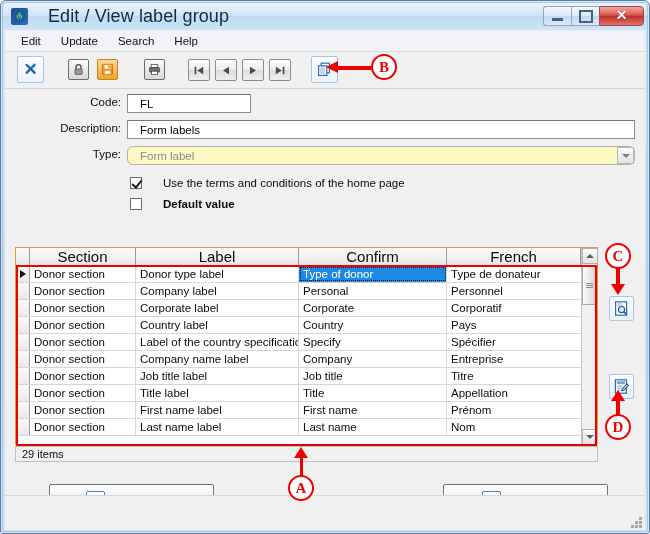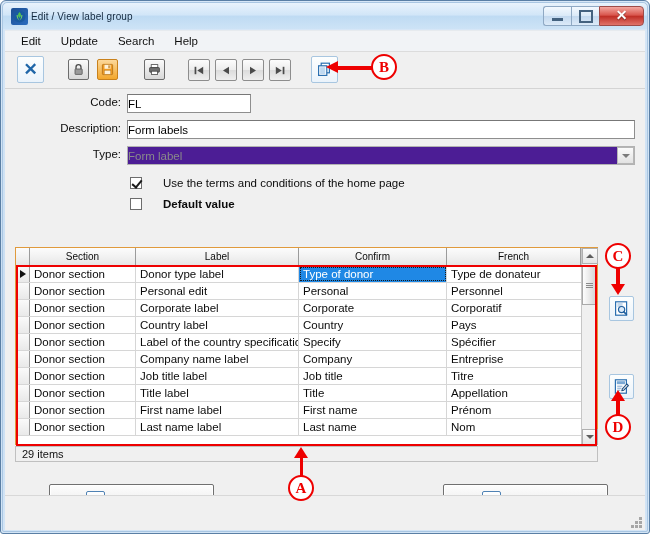--- a/index.html
+++ b/index.html
@@ -59,22 +59,22 @@
     width: 17px; height: 17px;
     margin-left: 8px;
     flex: 0 0 auto;
     background: linear-gradient(135deg,#1d4f93,#2a6cbf);
     border-radius: 2px;
     position: relative;
     display: flex; align-items: center; justify-content: center;
   }
   .title-icon svg { display:block; }
   .title-text {
-    margin-left: 3px;
-    font-size: 10px;
+    margin-left: 20px;
+    font-size: 18px;
     color: #14293f;
     letter-spacing: .1px;
     white-space: nowrap;
   }
 
   .wincontrols {
     position: absolute;
     right: 3px; top: 3px;
     display: flex;
     gap: 0px;
@@ -186,26 +186,26 @@
     font-size: 11.5px; color:#0c0c0c; text-align: right; white-space: nowrap;
   }
   .tinput {
     box-sizing: border-box;
     border: 1px solid #8e8e8e;
     border-top-color: #777;
     background: #ffffff;
     font-family: "Liberation Sans", sans-serif;
     font-size: 11.5px;
     color: #000;
-    padding: 1px 0;
+    padding: 1px 12px;
     height: 19px;
     line-height: 16px;
     outline: none;
   }
-  .tinput.readonly { background: #4c1d95; color: #8a8a8a; border-color:#b2b2b2;}
+  .tinput.readonly { background: #fef9c3; color: #8a8a8a; border-color:#b2b2b2;border-radius:6px;}
   .combo-wrap { position: relative; }
   .combo-btn {
     position: absolute; right: 1px; top: 1px;
     width: 17px; height: 17px;
     box-sizing:border-box;
     border: 1px solid #b6b6b6;
     background: linear-gradient(to bottom,#fbfbfb,#e2e2e2);
     display:flex;align-items:center;justify-content:center;
   }
   .caret-dn {
@@ -245,21 +245,21 @@
   .grid-head {
     display: flex;
     height: 18px;
     background: linear-gradient(to bottom,#fafafa,#eaeaea);
     border-bottom: 1px solid #9b9b9b;
     box-sizing: border-box;
   }
   .gh {
     box-sizing: border-box;
     border-right: 1px solid #9b9b9b;
-    font-size: 10px;
+    font-size: 15px;
     display:flex; align-items:center; justify-content:center;
     color:#0b0b0b;
     background: linear-gradient(to bottom,#fcfcfc 0%, #f2f2f2 50%, #e6e6e6 100%);
     height:100%;
   }
   .gh.idx { width: 14px; }
   .gh.c0 { width: 106px; }
   .gh.c1 { width: 163px; }
   .gh.c2 { width: 148px; }
   .gh.c3 { width: 134px; text-align: right; }
@@ -573,21 +573,21 @@
               </div>
             <div class="gc c0">Donor section</div>
             <div class="gc c1">Donor type label</div>
             <div class="gc c2 sel">Type of donor</div>
             <div class="gc c3">Type de donateur</div>
           </div>
 
           <div class="grow">
             <div class="gc idx"></div>
             <div class="gc c0">Donor section</div>
-            <div class="gc c1">Personal edit</div>
+            <div class="gc c1">Company label</div>
             <div class="gc c2">Personal</div>
             <div class="gc c3">Personnel</div>
           </div>
 
           <div class="grow">
             <div class="gc idx"></div>
             <div class="gc c0">Donor section</div>
             <div class="gc c1">Corporate label</div>
             <div class="gc c2">Corporate</div>
             <div class="gc c3">Corporatif</div>

